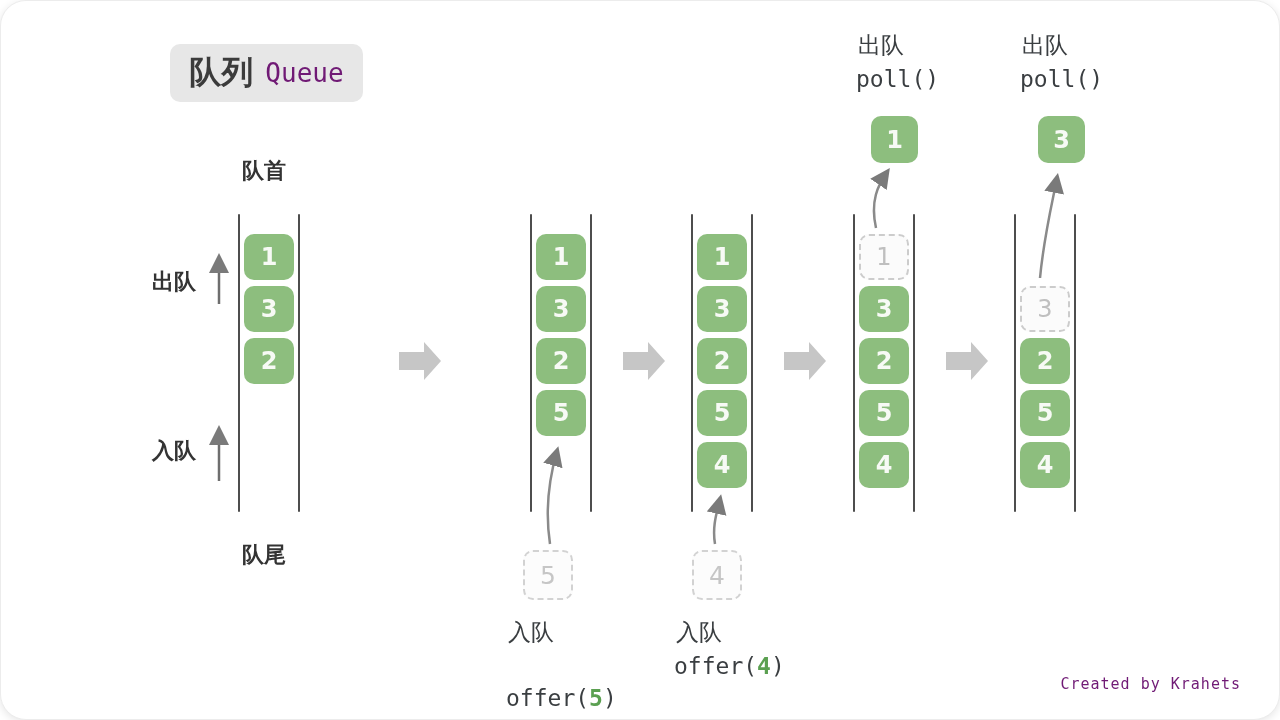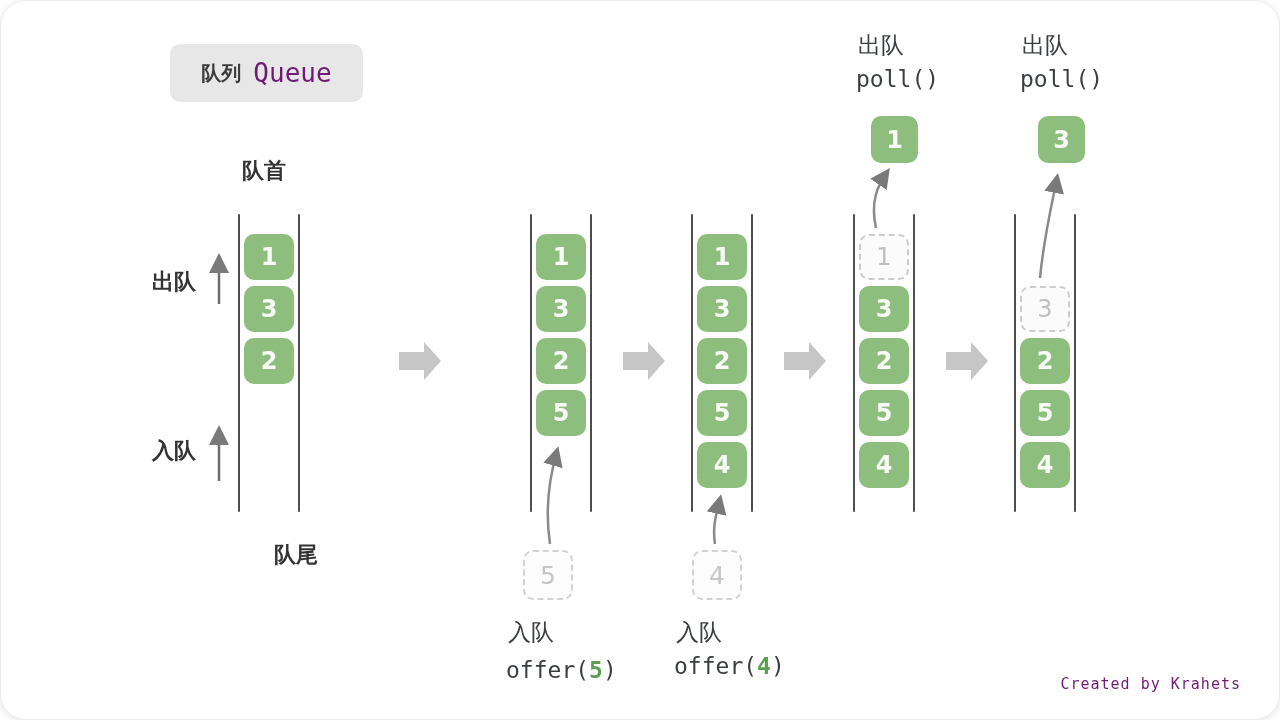--- a/index.html
+++ b/index.html
@@ -6,21 +6,21 @@
   .canvas{
     position:relative;width:1278px;height:718px;margin:0 auto;
     background:#ffffff;border:1px solid #ececec;border-radius:26px;
     box-shadow:0 2px 8px rgba(0,0,0,0.10);overflow:hidden;
   }
   .badge{
     position:absolute;left:169px;top:43px;width:193px;height:58px;
     background:#e7e7e7;border-radius:10px;
     display:flex;align-items:center;justify-content:center;gap:12px;
   }
-  .badge-zh{font-size:20px;font-weight:700;color:#3b3b3b;}
+  .badge-zh{font-size:32px;font-weight:700;color:#3b3b3b;}
   .badge-en{font-family:"DejaVu Sans Mono",monospace;font-size:26px;color:#701a75;}
   .qline{position:absolute;top:213px;width:2px;height:298px;background:#4d4d4d;border-radius:1px;}
   .cell{
     position:absolute;width:50px;height:46px;border-radius:10px;background:#8dbe7e;
     color:#f7faf5;font-size:24px;font-weight:600;
     display:flex;align-items:center;justify-content:center;
     font-family:"DejaVu Sans",sans-serif;
   }
   .cell-dashed{
     position:absolute;width:46px;height:42px;border-radius:10px;
@@ -82,21 +82,21 @@
     <path d="M 875 227 C 869 200 877 184 886 171" fill="none" stroke="#8a8a8a" stroke-width="2.5" marker-end="url(#ah)"></path>
     <path d="M 1039 277 C 1043 235 1051 203 1056 177" fill="none" stroke="#8a8a8a" stroke-width="2.5" marker-end="url(#ah)"></path>
   </svg>
 
   <div class="badge">
     <span class="badge-zh">队列</span>
     <span class="badge-en">Queue</span>
   </div>
 
   <div class="lbl" style="left:241px;top:155px;">队首</div>
-  <div class="lbl" style="left:241px;top:539px;margin-left:32px;">队尾</div>
+  <div class="lbl" style="left:241px;top:539px;">队尾</div>
   <div class="lbl" style="left:151px;top:266px;">出队</div>
   <div class="lbl" style="left:151px;top:435px;">入队</div>
 
   <div class="qline" style="left:237px;"></div>
   <div class="qline" style="left:297px;"></div>
 
   <div class="qline" style="left:529px;"></div>
   <div class="qline" style="left:589px;"></div>
 
   <div class="qline" style="left:690px;"></div>
@@ -111,21 +111,21 @@
   <div class="cell" style="left:243px;top:233px;">1</div>
   <div class="cell" style="left:243px;top:285px;">3</div>
   <div class="cell" style="left:243px;top:337px;">2</div>
 
   <div class="cell" style="left:535px;top:233px;">1</div>
   <div class="cell" style="left:535px;top:285px;">3</div>
   <div class="cell" style="left:535px;top:337px;">2</div>
   <div class="cell" style="left:535px;top:389px;">5</div>
   <div class="pending" style="left:522px;top:549px;">5</div>
   <div class="op-name" style="left:507px;top:616px;">入队</div>
-  <div class="op-code" style="left:505px;top:656px;text-align:right;"><span>offer(</span><span class="green">5</span><span>)</span></div>
+  <div class="op-code" style="left:505px;top:684px;text-align:right;"><span>offer(</span><span class="green">5</span><span>)</span></div>
 
   <div class="cell" style="left:696px;top:233px;">1</div>
   <div class="cell" style="left:696px;top:285px;">3</div>
   <div class="cell" style="left:696px;top:337px;">2</div>
   <div class="cell" style="left:696px;top:389px;">5</div>
   <div class="cell" style="left:696px;top:441px;">4</div>
   <div class="pending" style="left:691px;top:549px;">4</div>
   <div class="op-name" style="left:675px;top:616px;">入队</div>
   <div class="op-code" style="left:673px;top:652px;"><span>offer(</span><span class="green">4</span><span>)</span></div>
 

